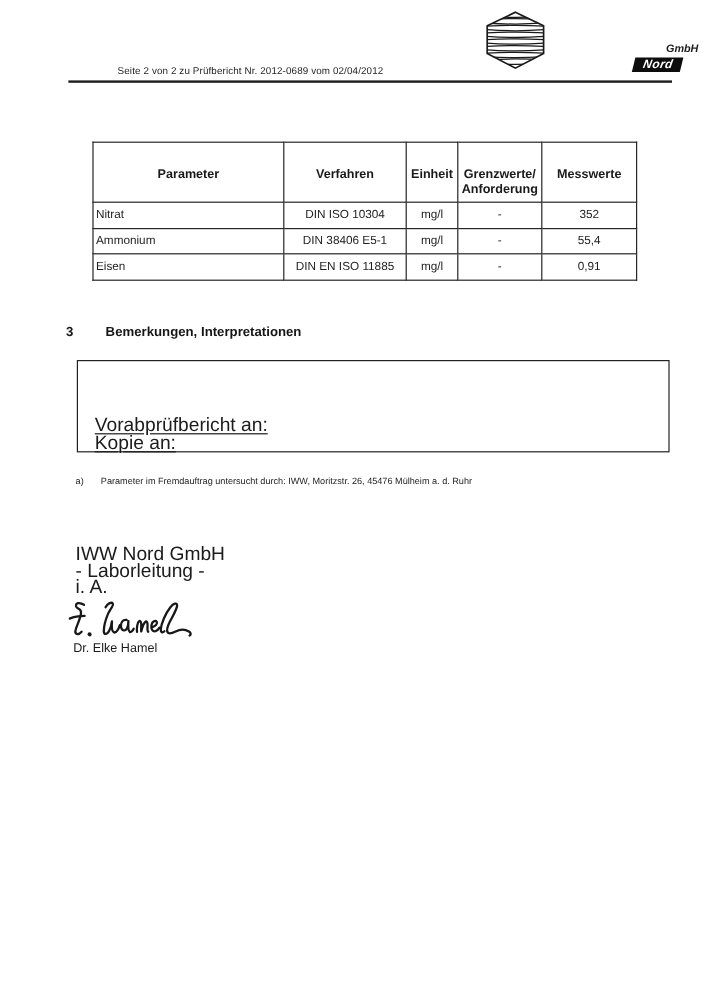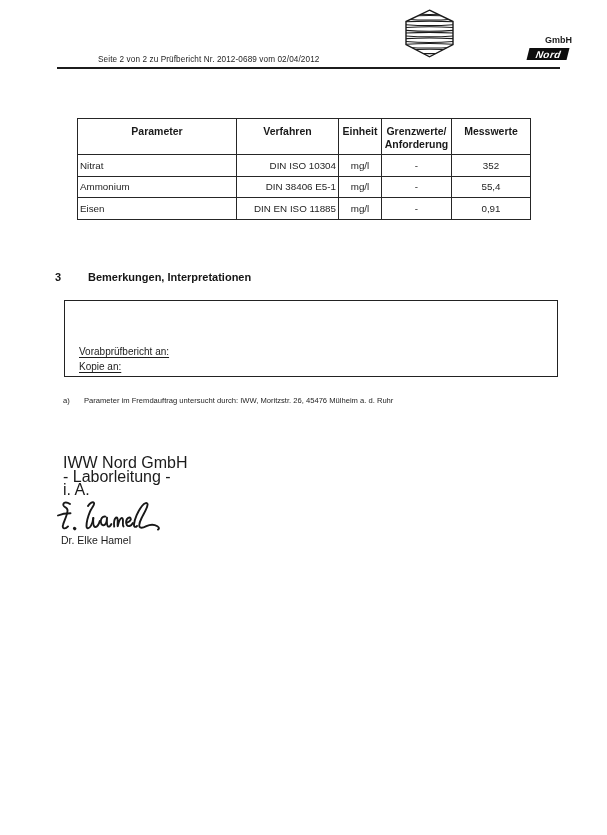--- a/index.html
+++ b/index.html
@@ -8,21 +8,21 @@
     font-family:"Liberation Sans",sans-serif;color:#222;
   }
   
   .logo{position:absolute;left:403px;top:6px;width:175px;height:55px;}
   .logo-hex{position:absolute;left:1px;top:3px;}
   .logo-iww{
     position:absolute;left:51px;top:7px;font-size:44px;line-height:42px;
     font-weight:bold;letter-spacing:-2px;color:#141414;
   }
   .logo-gmbh{
-    position:absolute;left:142px;top:29px;font-size:9px;
+    position:absolute;left:152px;top:29px;font-size:9px;font-style:italic;
     font-weight:bold;color:#1c1c1c;letter-spacing:0px;
   }
   .logo-nord{
     position:absolute;left:125px;top:42px;width:40px;height:12px;background:#0d0d0d;
     transform:skewX(-14deg);display:flex;align-items:center;justify-content:center;
   }
   .logo-nord span{
     color:#ffffff;font-size:10px;font-weight:bold;font-style:italic;letter-spacing:.4px;
     transform:skewX(4deg);
   }
@@ -30,34 +30,34 @@
   .header-line{position:absolute;left:58px;top:55px;font-size:8.2px;color:#1e1e1e;letter-spacing:.1px;margin-left:40px;}
   .header-rule{position:absolute;left:57px;top:67px;width:503px;height:2px;background:#1c1c1c;}
   
   table.results{
     position:absolute;left:77px;top:118px;width:453px;border-collapse:collapse;
     table-layout:fixed;
   }
   table.results th,table.results td{border:1.5px solid #262626;overflow:hidden;}
   table.results th{
     font-size:10.5px;font-weight:bold;color:#1a1a1a;text-align:center;vertical-align:top;
-    padding:6px 2px 4px 2px;height:25px;white-space:pre-line;line-height:12.5px;
+    padding:20px 2px 4px 2px;height:25px;white-space:pre-line;line-height:12.5px;
   }
   table.results td{
     font-size:9.8px;color:#1e1e1e;height:18.5px;vertical-align:middle;padding:1px 2px;
   }
   td.c-param{text-align:left;padding-left:9px;}
-  td.c-verf{text-align:right;padding-left:8px;}
+  td.c-verf{text-align:center;padding-left:8px;}
   td.c-einh,td.c-grenz,td.c-mess{text-align:center;}
   
   .section-heading{position:absolute;left:55px;top:271px;font-size:11px;font-weight:bold;color:#161616;}
   .section-heading .sec-no{display:inline-block;width:33px;}
   
   .dist-box{position:absolute;left:64px;top:300px;width:494px;height:77px;border:1.6px solid #222;box-sizing:border-box;}
-  .dist-line{position:absolute;left:14px;font-size:10px;color:#1c1c1c;text-decoration:underline;text-underline-offset:2px;}
+  .dist-line{position:absolute;left:14px;font-size:16px;color:#1c1c1c;text-decoration:underline;text-underline-offset:2px;}
   .dist-line.l1{top:45px;}
   .dist-line.l2{top:60px;}
   
   .footnote{position:absolute;left:63px;top:396px;font-size:7.6px;color:#242424;}
   .footnote .fn-marker{display:inline-block;width:21px;}
   
   .signer{position:absolute;left:63px;top:456px;font-size:16px;line-height:13.6px;color:#1b1b1b;}
   .signature-svg{position:absolute;left:57px;top:499px;}
   .signer-name{position:absolute;left:61px;top:534px;font-size:10.5px;color:#1b1b1b;}
 </style>

